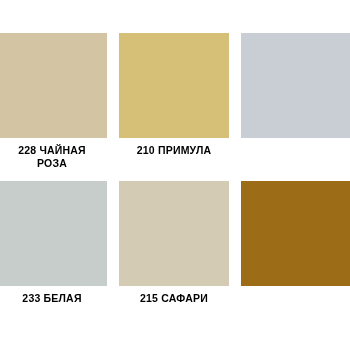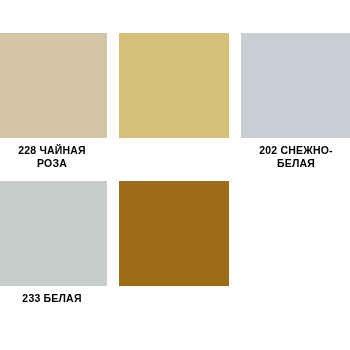--- a/index.html
+++ b/index.html
@@ -67,32 +67,35 @@
   <div class="swatch-grid">
 
     <div class="swatch-cell">
       <div class="swatch-chip" style="background-color: rgb(211, 196, 163);"></div>
       <div class="swatch-label" style="color: rgb(0, 0, 0);">228 ЧАЙНАЯ
 РОЗА</div>
     </div>
 
     <div class="swatch-cell">
       <div class="swatch-chip" style="background-color: rgb(214, 191, 119);"></div>
+      <div class="swatch-label" style="color: rgb(0, 0, 0);">210 ПРИМУЛА</div>
     </div>
 
     <div class="swatch-cell">
       <div class="swatch-chip" style="background-color: rgb(200, 206, 211);"></div>
-      <div class="swatch-label" style="color: rgb(0, 0, 0);">202 СНЕЖНО-
-БЕЛАЯ</div>
     </div>
 
     <div class="swatch-cell">
       <div class="swatch-chip" style="background-color: rgb(198, 205, 203);"></div>
       <div class="swatch-label" style="color: rgb(0, 0, 0);">233 БЕЛАЯ</div>
     </div>
 
+    <div class="swatch-cell">
+      <div class="swatch-chip" style="background-color: rgb(211, 203, 180);"></div>
+      <div class="swatch-label" style="color: rgb(0, 0, 0);">215 САФАРИ</div>
+    </div>
 
     <div class="swatch-cell">
       <div class="swatch-chip" style="background-color: rgb(156, 108, 23);"></div>
     </div>
 
   </div>
 </div>
 
 </body></html>

